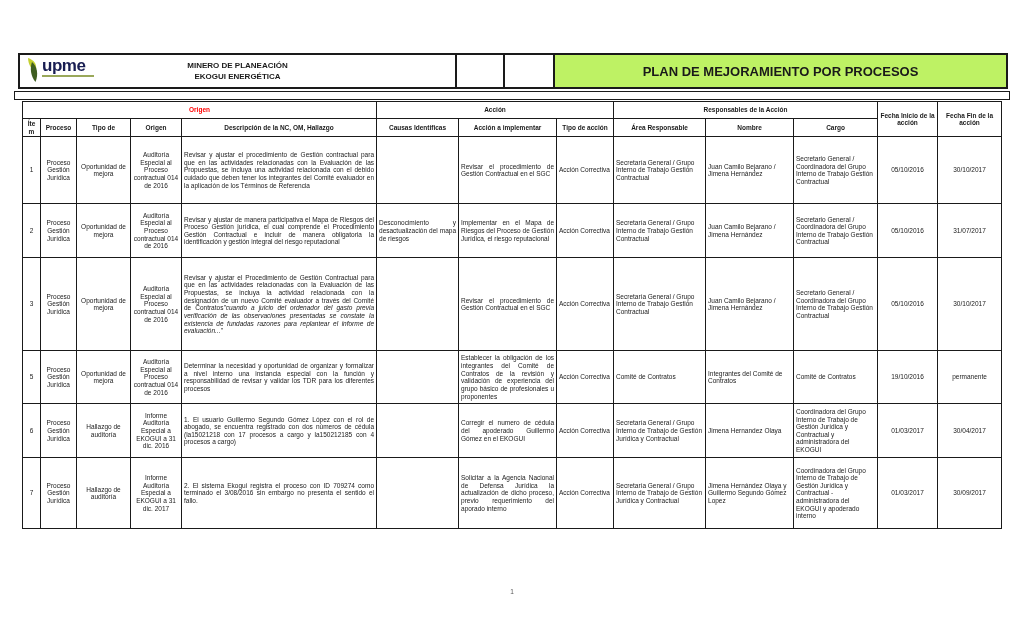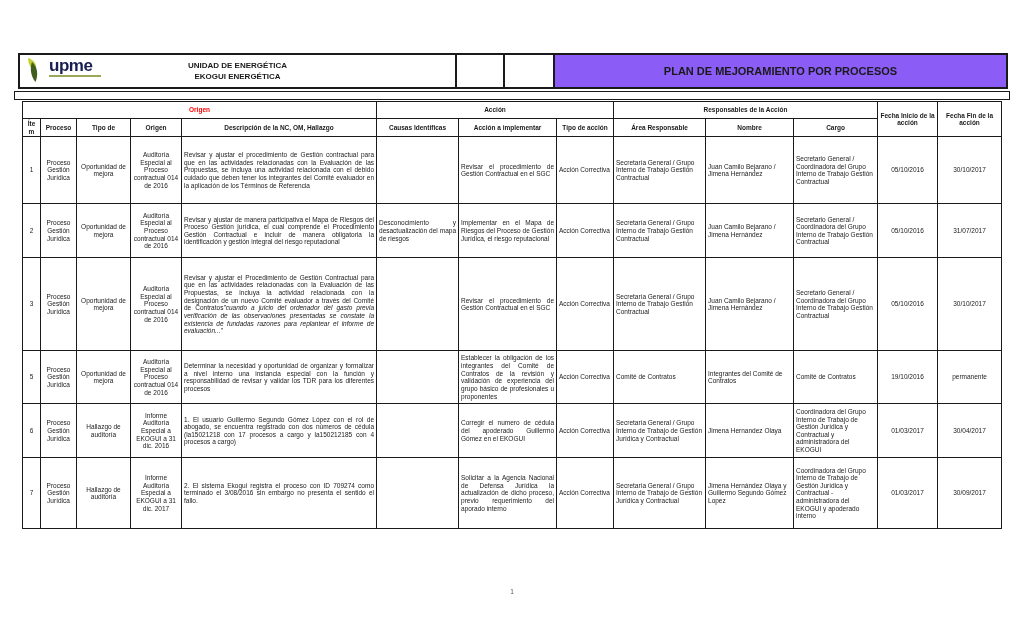--- a/index.html
+++ b/index.html
@@ -8,28 +8,28 @@
     font-family:"Liberation Sans", sans-serif; color:#1a1a1a; overflow:hidden;
   }
   
   .header-box {
     position:absolute; left:18px; top:53px; width:990px; height:36px;
     border:2px solid #1a1a1a; box-sizing:border-box; display:flex; background:#fff;
   }
   .hb-left { flex:0 0 437px; position:relative; border-right:2px solid #1a1a1a;
     display:flex; align-items:center; justify-content:center; box-sizing:border-box; }
   .logo { position:absolute; left:6px; top:3px; display:flex; align-items:flex-start; }
-  .logo-txt-wrap { display:flex; flex-direction:column; margin-left:10px; }
+  .logo-txt-wrap { display:flex; flex-direction:column; margin-left:3px; }
   .logo-word { font-weight:bold; font-size:17px; line-height:0.9; letter-spacing:-0.5px; color:#181d52; }
   .logo-tagline { width:52px; height:2px; background:#9aa85a; margin-top:2px; }
   .org-title { text-align:center; font-weight:bold; font-size:8px; line-height:1.4; }
   .hb-gap1 { flex:0 0 48px; border-right:2px solid #1a1a1a; box-sizing:border-box; }
   .hb-gap2 { flex:0 0 50px; border-right:2px solid #1a1a1a; box-sizing:border-box; }
-  .hb-title { flex:1; background:#8b5cf6; display:flex; align-items:center;
-    justify-content:center; font-weight:bold; font-size:11px; text-align:center; }
+  .hb-title { flex:1; background:#bef264; display:flex; align-items:center;
+    justify-content:center; font-weight:bold; font-size:13px; text-align:center; }
   
   .spacer-row { position:absolute; left:14px; top:91px; width:996px; height:9px;
     border:1px solid #1a1a1a; box-sizing:border-box; background:#fff; }
   
   table.main { position:absolute; left:22px; top:101px; width:979px;
     border-collapse:collapse; table-layout:fixed; border:1.5px solid #1a1a1a; }
   table.main td {
     border:1px solid #1a1a1a; font-size:6.5px; line-height:1.18;
     padding:1px 2px; vertical-align:middle; overflow:hidden; word-wrap:break-word;
     box-sizing:border-box; background:#fff;
@@ -55,21 +55,21 @@
         <svg width="13" height="25" viewBox="0 0 13 25" aria-hidden="true">
           <path d="M2 0 C8 2 11 6 10 12 C5.5 11 2.5 8 2 0 Z" fill="#c3cf2f"></path>
           <path d="M9.5 24 C4.5 18 3.8 10 6 4 C11 8 12.8 16 9.5 24 Z" fill="#3f5e20"></path>
         </svg>
         <div class="logo-txt-wrap">
           <span class="logo-word">upme</span>
           <span class="logo-tagline"></span>
         </div>
       </div>
       <div class="org-title">
-        <div>UNIDAD DE ENERGÉTICA</div>
+        <div>MINERO DE PLANEACIÓN</div>
         <div>EKOGUI ENERGÉTICA</div>
       </div>
     </div>
     <div class="hb-gap1"></div>
     <div class="hb-gap2"></div>
     <div class="hb-title">PLAN DE MEJORAMIENTO POR PROCESOS</div>
   </div>
 
   <div class="spacer-row"></div>
 

